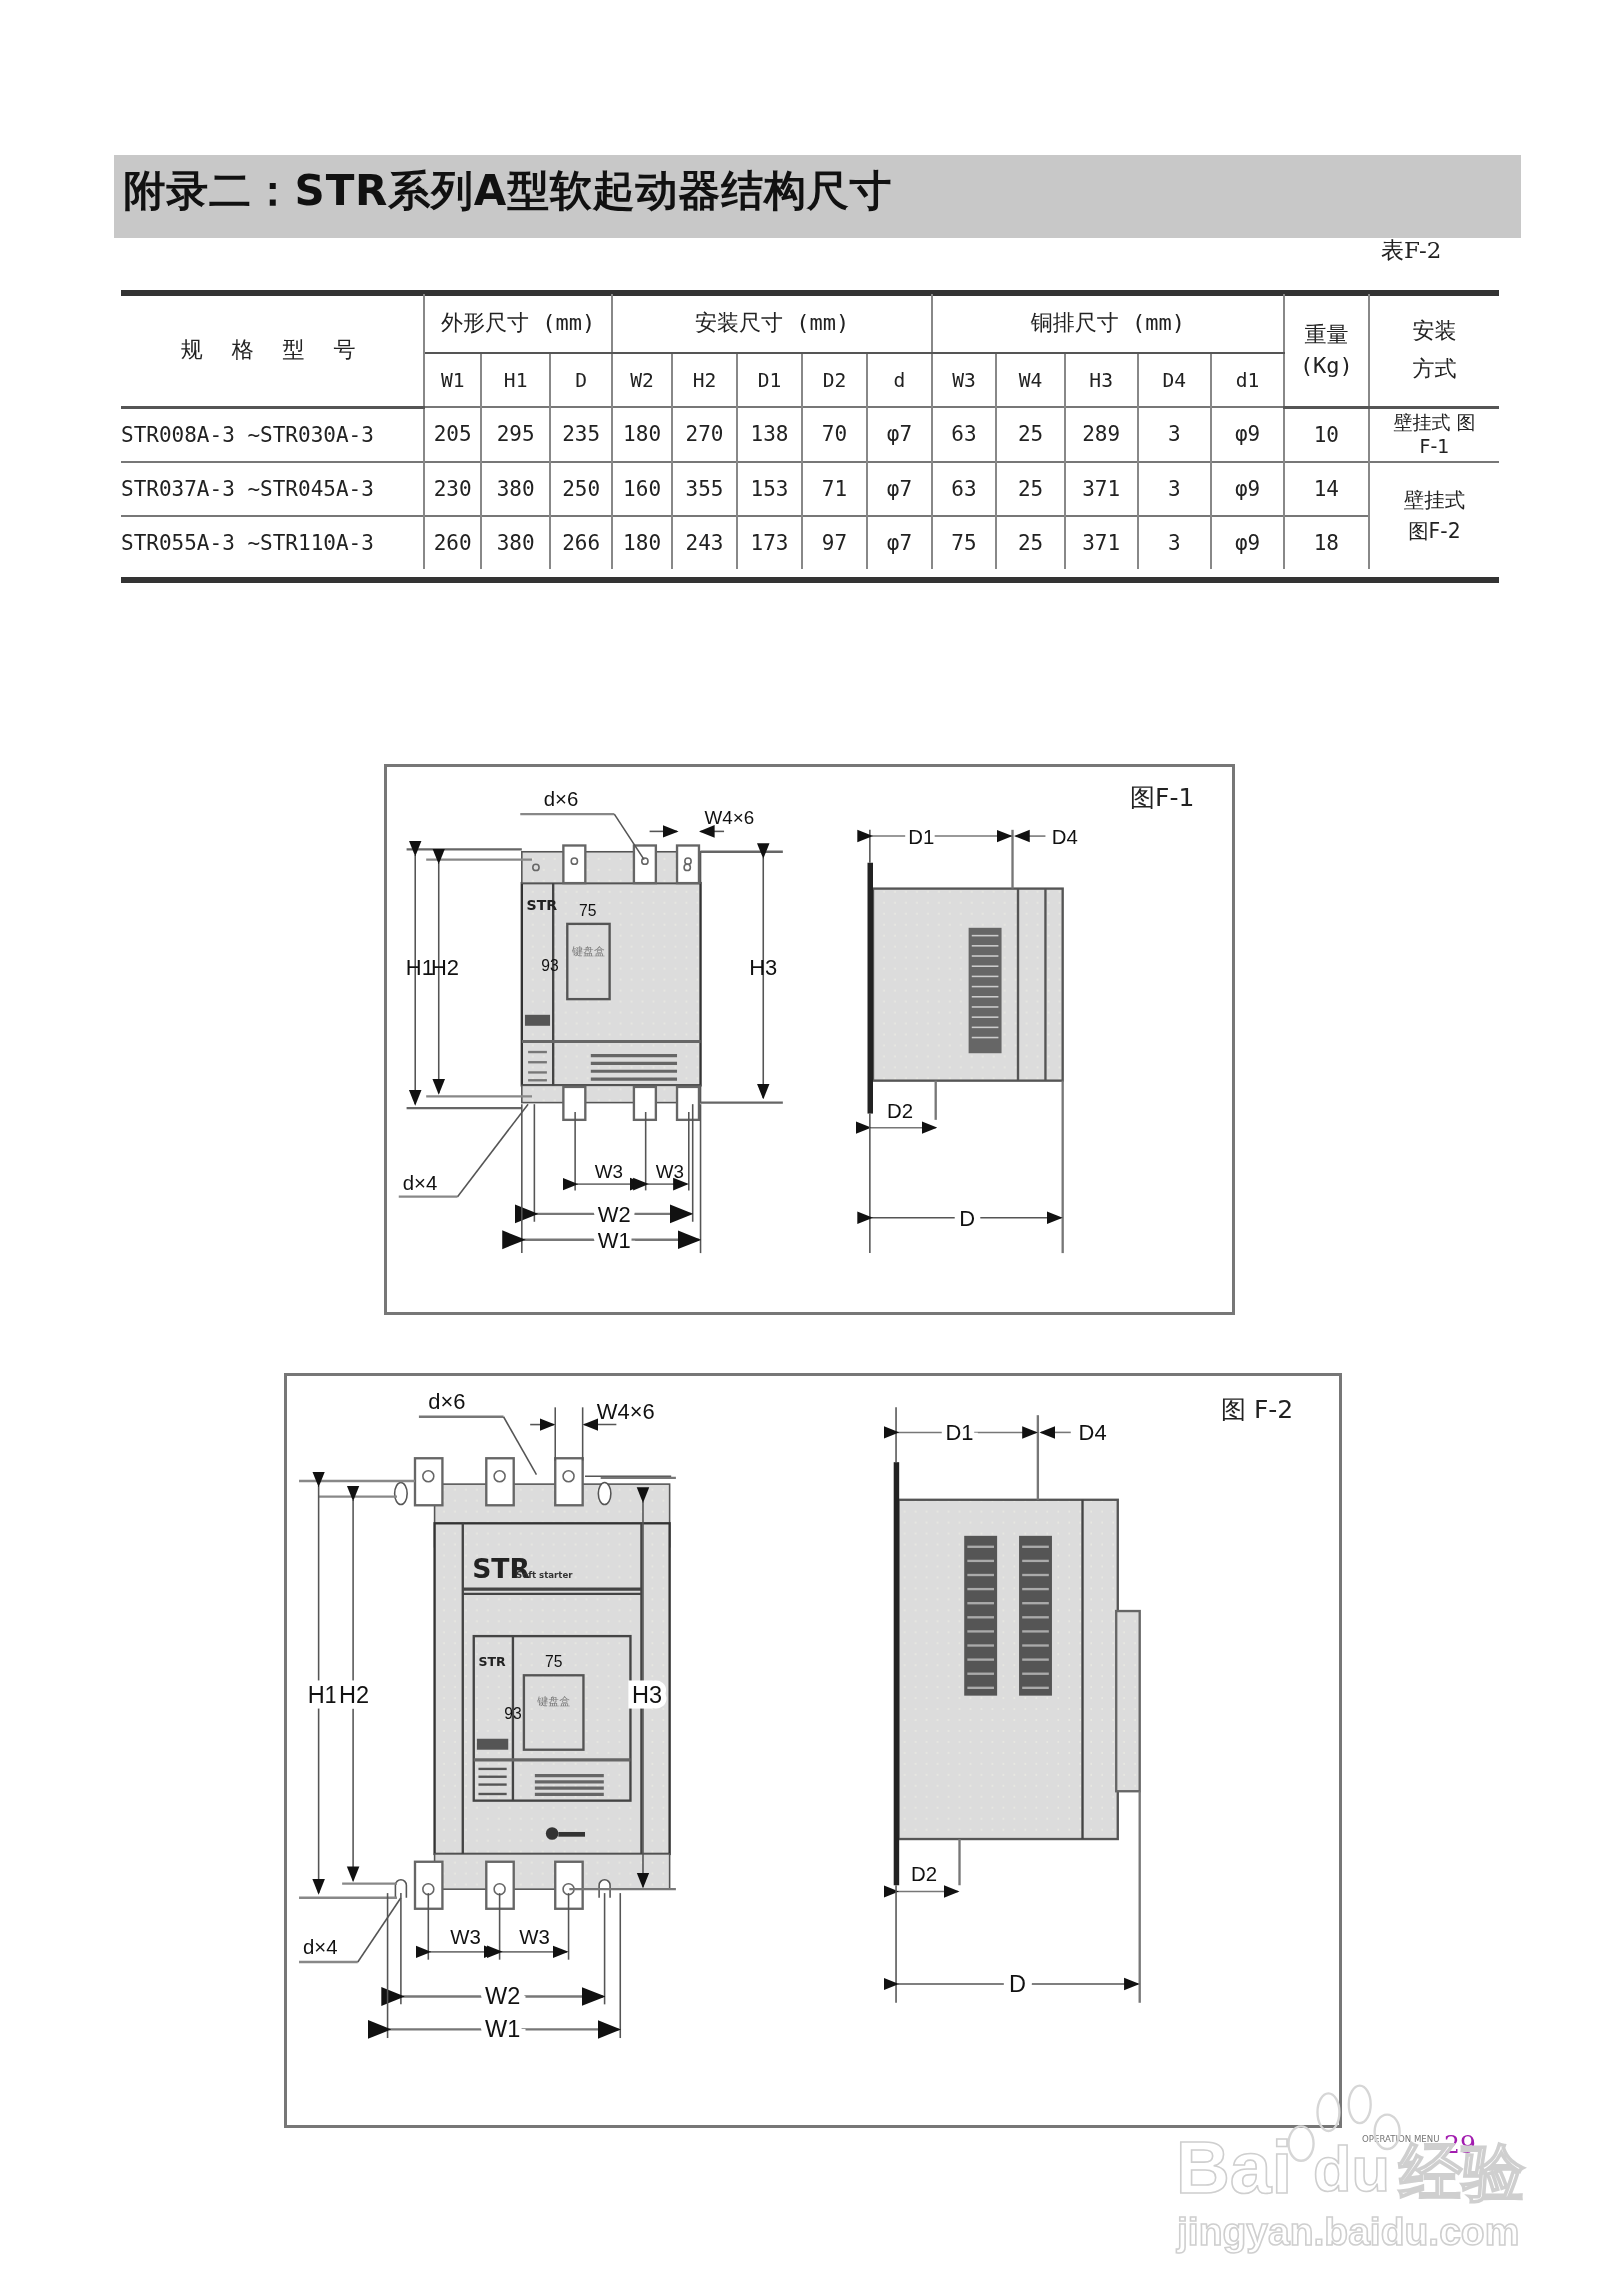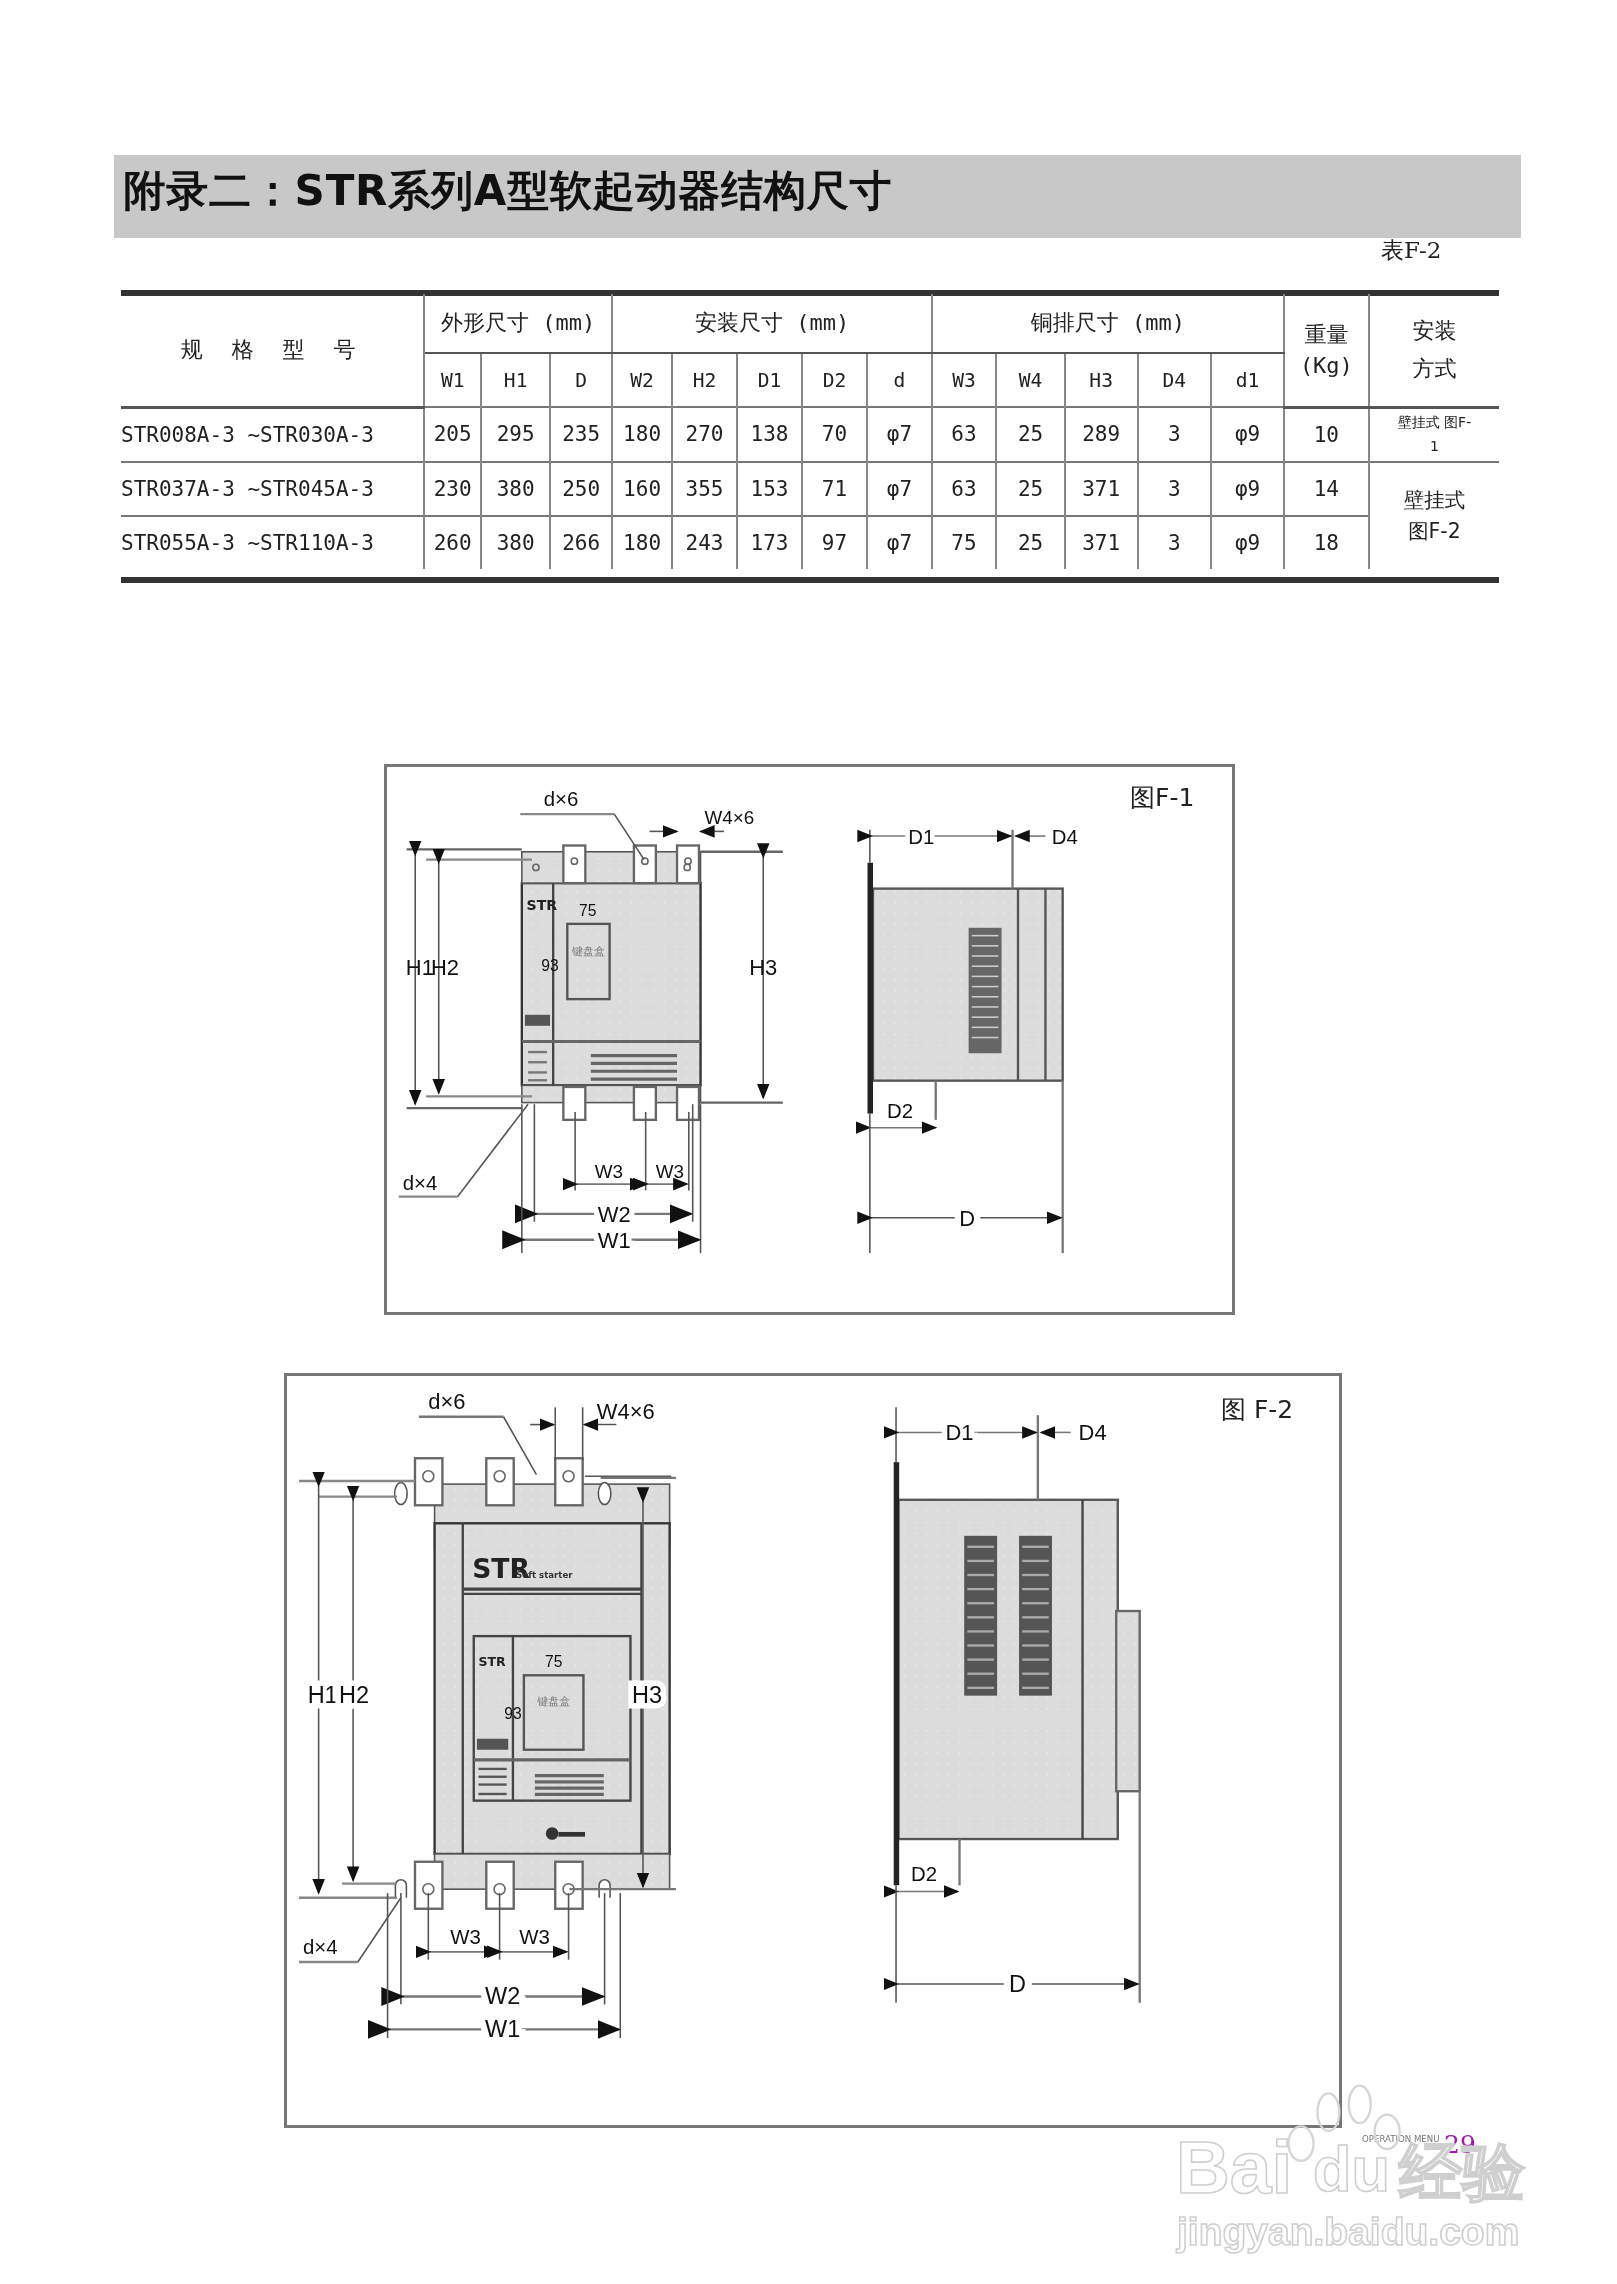--- a/index.html
+++ b/index.html
@@ -88,21 +88,21 @@
     <td>270</td>
     <td>138</td>
     <td>70</td>
     <td>φ7</td>
     <td>63</td>
     <td>25</td>
     <td>289</td>
     <td>3</td>
     <td>φ9</td>
     <td>10</td>
-    <td class="last" style="font-size:14px;line-height:23.5px;padding:0 23.5px;font-family:'DejaVu Sans',sans-serif;margin-top:40px;">壁挂式 图F-1</td>
+    <td class="last" style="font-size:19px;line-height:23.5px;padding:0 23.5px;font-family:'DejaVu Sans',sans-serif;margin-top:40px;">壁挂式 图F-1</td>
   </tr>
   <tr class="r">
     <td class="first">STR037A-3 ~STR045A-3</td>
     <td>230</td>
     <td>380</td>
     <td>250</td>
     <td>160</td>
     <td>355</td>
     <td>153</td>
     <td>71</td>

